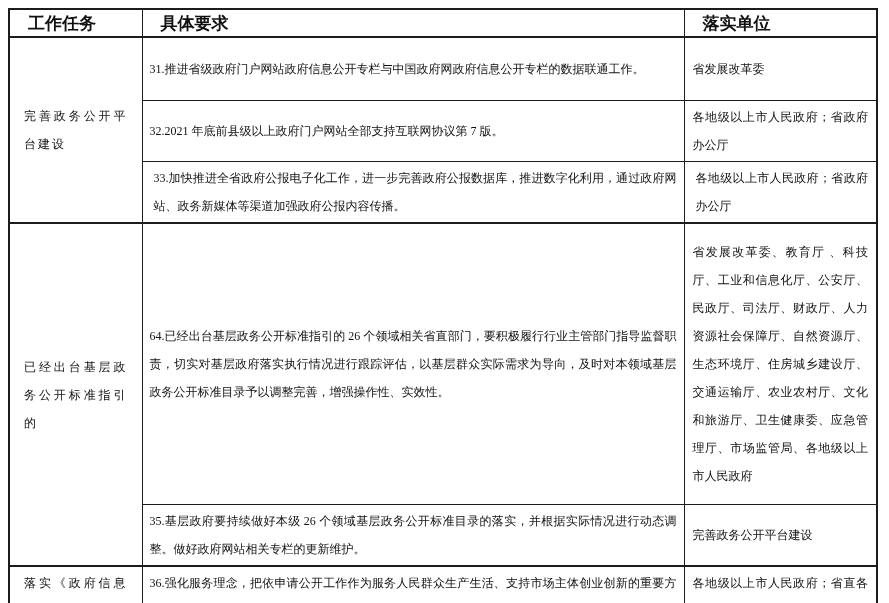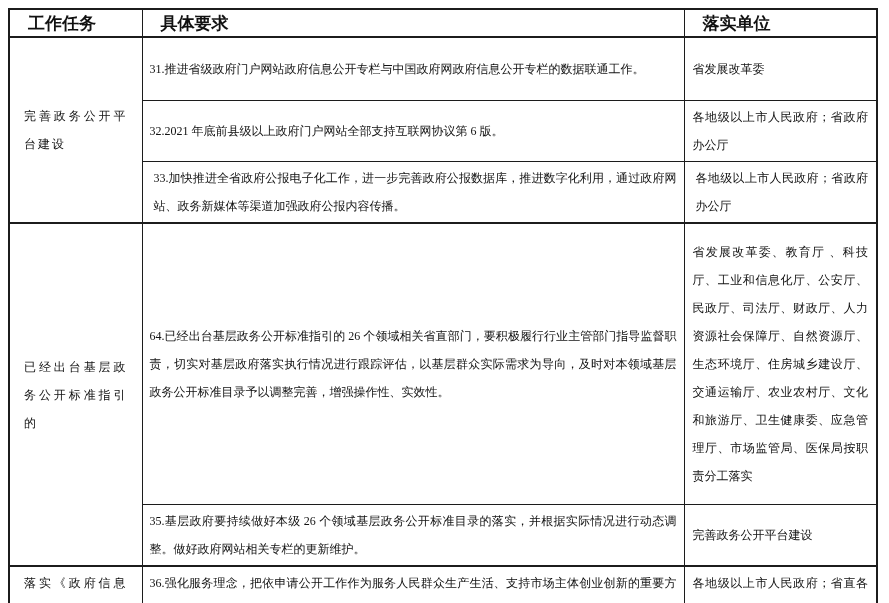--- a/index.html
+++ b/index.html
@@ -82,31 +82,31 @@
         <th>落实单位</th>
       </tr>
     </thead>
     <tbody>
       <tr class="h62">
         <td class="task" rowspan="3">完善政务公开平台建设</td>
         <td class="req">31.推进省级政府门户网站政府信息公开专栏与中国政府网政府信息公开专栏的数据联通工作。</td>
         <td class="unit">省发展改革委</td>
       </tr>
       <tr class="h54">
-        <td class="req">32.2021 年底前县级以上政府门户网站全部支持互联网协议第 6 版。</td>
+        <td class="req">32.2021 年底前县级以上政府门户网站全部支持互联网协议第 7 版。</td>
         <td class="unit">各地级以上市人民政府；省政府办公厅</td>
       </tr>
       <tr class="h55">
         <td class="req">33.加快推进全省政府公报电子化工作，进一步完善政府公报数据库，推进数字化利用，通过政府网站、政务新媒体等渠道加强政府公报内容传播。</td>
         <td class="unit">各地级以上市人民政府；省政府办公厅</td>
       </tr>
       <tr class="h280 group-start">
         <td class="task" rowspan="2">已经出台基层政务公开标准指引的</td>
         <td class="req">64.已经出台基层政务公开标准指引的 26 个领域相关省直部门，要积极履行行业主管部门指导监督职责，切实对基层政府落实执行情况进行跟踪评估，以基层群众实际需求为导向，及时对本领域基层政务公开标准目录予以调整完善，增强操作性、实效性。</td>
-        <td class="unit">省发展改革委、教育厅 、科技厅、工业和信息化厅、公安厅、民政厅、司法厅、财政厅、人力资源社会保障厅、自然资源厅、生态环境厅、住房城乡建设厅、交通运输厅、农业农村厅、文化和旅游厅、卫生健康委、应急管理厅、市场监管局、医保局按职责分工落实</td>
+        <td class="unit">省发展改革委、教育厅 、科技厅、工业和信息化厅、公安厅、民政厅、司法厅、财政厅、人力资源社会保障厅、自然资源厅、生态环境厅、住房城乡建设厅、交通运输厅、农业农村厅、文化和旅游厅、卫生健康委、应急管理厅、市场监管局、各地级以上市人民政府</td>
       </tr>
       <tr class="h58">
         <td class="req">35.基层政府要持续做好本级 26 个领域基层政务公开标准目录的落实，并根据实际情况进行动态调整。做好政府网站相关专栏的更新维护。</td>
         <td class="unit">完善政务公开平台建设</td>
       </tr>
       <tr class="h57 group-start">
         <td class="task">落实《政府信息公开条例》</td>
         <td class="req">36.强化服务理念，把依申请公开工作作为服务人民群众生产生活、支持市场主体创业创新的重要方式，更好满足申请人对政府信息的个性化合理需求。</td>
         <td class="unit">各地级以上市人民政府；省直各单位</td>
       </tr>

